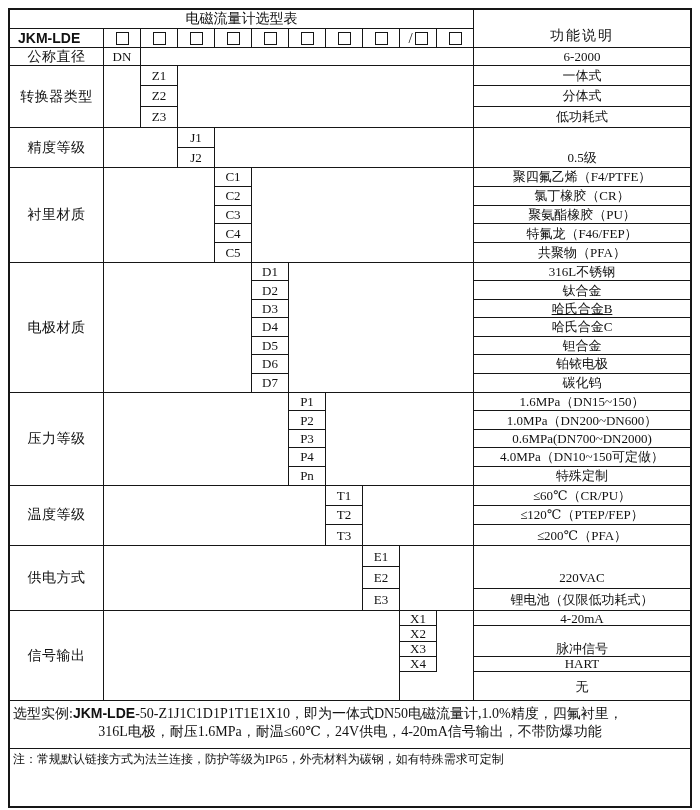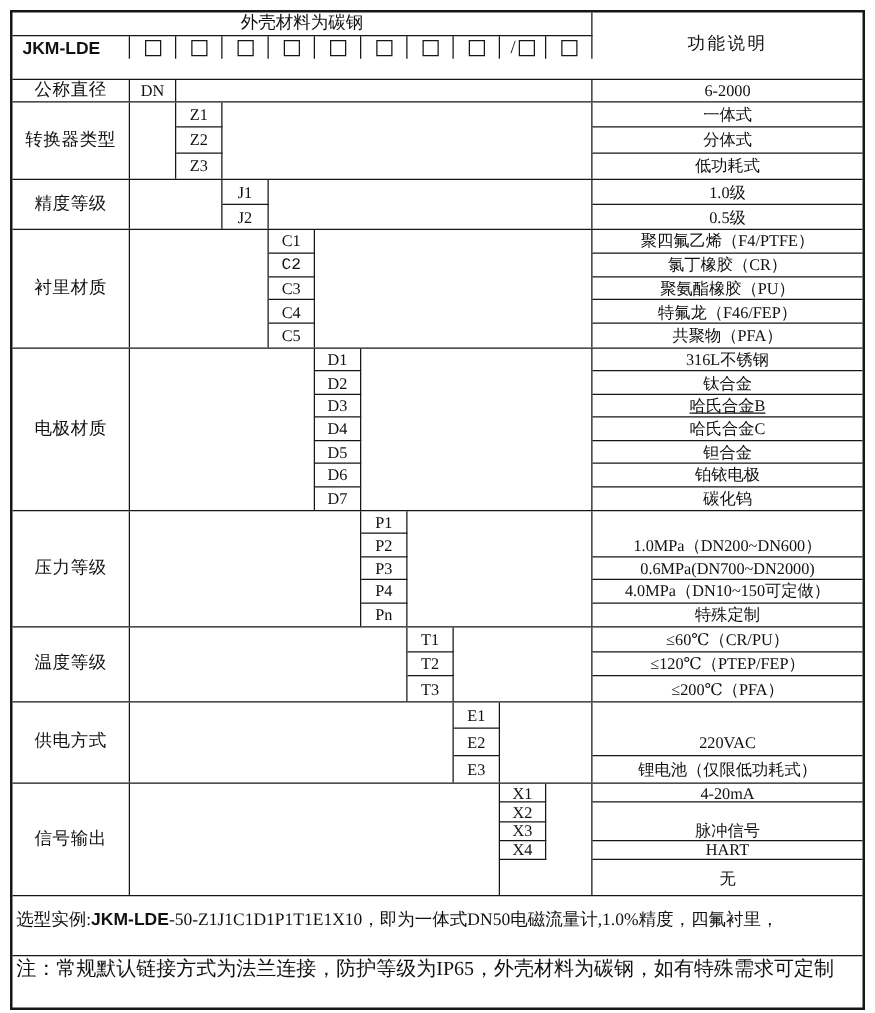--- a/index.html
+++ b/index.html
@@ -42,36 +42,36 @@
   }
   .slash { font-size:15px; margin-right:1px; }
   .label-cell { font-size:14px; letter-spacing:0.5px; }
   .code-cell { font-size:13px; }
   .func-cell { font-size:13px; }
   .example-block {
     border-top:1px solid #161616;
     height:48px; padding-top:4px;
     font-size:14px;
   }
-  .ex-line1 { padding-left:3px; line-height:28px; white-space:nowrap; }
+  .ex-line1 { padding-left:3px; line-height:16px; white-space:nowrap; }
   .ex-line2 { text-align:center; line-height:20px; white-space:nowrap; }
   .ex-model { font-family:"Liberation Sans","DejaVu Sans",sans-serif; font-weight:bold; }
   .note-block {
     border-top:1px solid #161616;
     height:22px; line-height:21px;
-    padding-left:3px; font-size:16px; white-space:nowrap;
+    padding-left:3px; font-size:12px; white-space:nowrap;
   }
 </style>
 </head>
 <body>
 
 <div class="spec-table">
 
   <div class="grid" id="header-grid" style="grid-template-rows:19px 18px; height:37px;">
-    <div class="cell rline bline title-cell">外壳材料为碳钢</div>
+    <div class="cell rline bline title-cell">电磁流量计选型表</div>
     <div class="cell fnhdr-cell">功能说明</div>
     <div class="cell rline model-cell">JKM-LDE</div>
 
   <div class="cell rline cb-cell" style="grid-area: 2 / 2;">
         <span class="cb"></span>
       </div>
       <div class="cell rline cb-cell" style="grid-area: 2 / 3;">
         <span class="cb"></span>
       </div>
       <div class="cell rline cb-cell" style="grid-area: 2 / 4;">
@@ -95,52 +95,51 @@
       <div class="cell rline cb-cell" style="grid-area: 2 / 10;">
         <span class="slash">/</span>
         <span class="cb"></span>
       </div>
       <div class="cell rline cb-cell" style="grid-area: 2 / 11;">
         <span class="cb"></span>
       </div>
     </div>
 
   <div id="sections">
-      <div class="grid section" style="height: 18px; grid-template-rows: repeat(1, 1fr); margin-top: 16px;">
+      <div class="grid section" style="height: 18px; grid-template-rows: repeat(1, 1fr);">
         <div class="cell rline label-cell" style="grid-area: 1 / 1 / span 1;">公称直径</div>
         <div class="cell rline code-cell" style="grid-area: 1 / 2; text-align: center;">DN</div>
         <div class="cell func-cell" style="grid-area: 1 / 12;">6-2000</div>
         <div class="cell rline" style="grid-area: 1 / 3 / span 1 / span 9;"></div>
       </div>
       <div class="grid section" style="height: 62px; grid-template-rows: repeat(3, 1fr);">
         <div class="cell rline label-cell" style="grid-area: 1 / 1 / span 3;">转换器类型</div>
         <div class="cell rline" style="grid-area: 1 / 2 / span 3 / span 1;"></div>
         <div class="cell rline code-cell bline" style="grid-area: 1 / 3;">Z1</div>
         <div class="cell func-cell bline" style="grid-area: 1 / 12;">一体式</div>
         <div class="cell rline code-cell bline" style="grid-area: 2 / 3;">Z2</div>
         <div class="cell func-cell bline" style="grid-area: 2 / 12;">分体式</div>
         <div class="cell rline code-cell" style="grid-area: 3 / 3;">Z3</div>
         <div class="cell func-cell" style="grid-area: 3 / 12;">低功耗式</div>
         <div class="cell rline" style="grid-area: 1 / 4 / span 3 / span 8;"></div>
       </div>
       <div class="grid section" style="height: 40px; grid-template-rows: repeat(2, 1fr);">
         <div class="cell rline label-cell" style="grid-area: 1 / 1 / span 2;">精度等级</div>
         <div class="cell rline" style="grid-area: 1 / 2 / span 2 / span 2;"></div>
         <div class="cell rline code-cell bline" style="grid-area: 1 / 4;">J1</div>
-        <div class="cell func-cell bline" style="grid-area: 1 / 12;">1.0级</div>
         <div class="cell rline code-cell" style="grid-area: 2 / 4;">J2</div>
         <div class="cell func-cell" style="grid-area: 2 / 12;">0.5级</div>
         <div class="cell rline" style="grid-area: 1 / 5 / span 2 / span 7;"></div>
       </div>
       <div class="grid section" style="height: 95px; grid-template-rows: repeat(5, 1fr);">
         <div class="cell rline label-cell" style="grid-area: 1 / 1 / span 5;">衬里材质</div>
         <div class="cell rline" style="grid-area: 1 / 2 / span 5 / span 3;"></div>
         <div class="cell rline code-cell bline" style="grid-area: 1 / 5;">C1</div>
         <div class="cell func-cell bline" style="grid-area: 1 / 12;">聚四氟乙烯（F4/PTFE）</div>
-        <div class="cell rline code-cell bline" style="grid-area: 2 / 5; font-family: Liberation Mono, monospace;">C2</div>
+        <div class="cell rline code-cell bline" style="grid-area: 2 / 5;">C2</div>
         <div class="cell func-cell bline" style="grid-area: 2 / 12;">氯丁橡胶（CR）</div>
         <div class="cell rline code-cell bline" style="grid-area: 3 / 5;">C3</div>
         <div class="cell func-cell bline" style="grid-area: 3 / 12;">聚氨酯橡胶（PU）</div>
         <div class="cell rline code-cell bline" style="grid-area: 4 / 5;">C4</div>
         <div class="cell func-cell bline" style="grid-area: 4 / 12; text-align: center;">特氟龙（F46/FEP）</div>
         <div class="cell rline code-cell" style="grid-area: 5 / 5;">C5</div>
         <div class="cell func-cell" style="grid-area: 5 / 12;">共聚物（PFA）</div>
         <div class="cell rline" style="grid-area: 1 / 6 / span 5 / span 6;"></div>
       </div>
       <div class="grid section" style="height: 130px; grid-template-rows: repeat(7, 1fr);">
@@ -159,20 +158,21 @@
         <div class="cell rline code-cell bline" style="grid-area: 6 / 6;">D6</div>
         <div class="cell func-cell bline" style="grid-area: 6 / 12;">铂铱电极</div>
         <div class="cell rline code-cell" style="grid-area: 7 / 6;">D7</div>
         <div class="cell func-cell" style="grid-area: 7 / 12;">碳化钨</div>
         <div class="cell rline" style="grid-area: 1 / 7 / span 7 / span 5;"></div>
       </div>
       <div class="grid section" style="height: 93px; grid-template-rows: repeat(5, 1fr);">
         <div class="cell rline label-cell" style="grid-area: 1 / 1 / span 5;">压力等级</div>
         <div class="cell rline" style="grid-area: 1 / 2 / span 5 / span 5;"></div>
         <div class="cell rline code-cell bline" style="grid-area: 1 / 7;">P1</div>
+        <div class="cell func-cell bline" style="grid-area: 1 / 12;">1.6MPa（DN15~150）</div>
         <div class="cell rline code-cell bline" style="grid-area: 2 / 7;">P2</div>
         <div class="cell func-cell bline" style="grid-area: 2 / 12;">1.0MPa（DN200~DN600）</div>
         <div class="cell rline code-cell bline" style="grid-area: 3 / 7;">P3</div>
         <div class="cell func-cell bline" style="grid-area: 3 / 12;">0.6MPa(DN700~DN2000)</div>
         <div class="cell rline code-cell bline" style="grid-area: 4 / 7;">P4</div>
         <div class="cell func-cell bline" style="grid-area: 4 / 12;">4.0MPa（DN10~150可定做）</div>
         <div class="cell rline code-cell" style="grid-area: 5 / 7;">Pn</div>
         <div class="cell func-cell" style="grid-area: 5 / 12;">特殊定制</div>
         <div class="cell rline" style="grid-area: 1 / 8 / span 5 / span 4;"></div>
       </div>
@@ -210,17 +210,18 @@
         <div class="cell rline code-cell" style="grid-area: 5 / 10; margin-top: 28px;">X5</div>
         <div class="cell func-cell" style="grid-area: 5 / 12;">无</div>
         <div class="cell rline" style="grid-area: 1 / 11 / span 5 / span 1;"></div>
       </div>
     </div>
 
   <div class="example-block">
     <div class="ex-line1">
       <span>选型实例:</span><span class="ex-model">JKM-LDE</span><span>-50-Z1J1C1D1P1T1E1X10，即为一体式DN50电磁流量计,1.0%精度，四氟衬里，</span>
     </div>
+    <div class="ex-line2">316L电极，耐压1.6MPa，耐温≤60℃，24V供电，4-20mA信号输出，不带防爆功能</div>
   </div>
 
   <div class="note-block">注：常规默认链接方式为法兰连接，防护等级为IP65，外壳材料为碳钢，如有特殊需求可定制</div>
 
 </div>
 
 </body></html>

